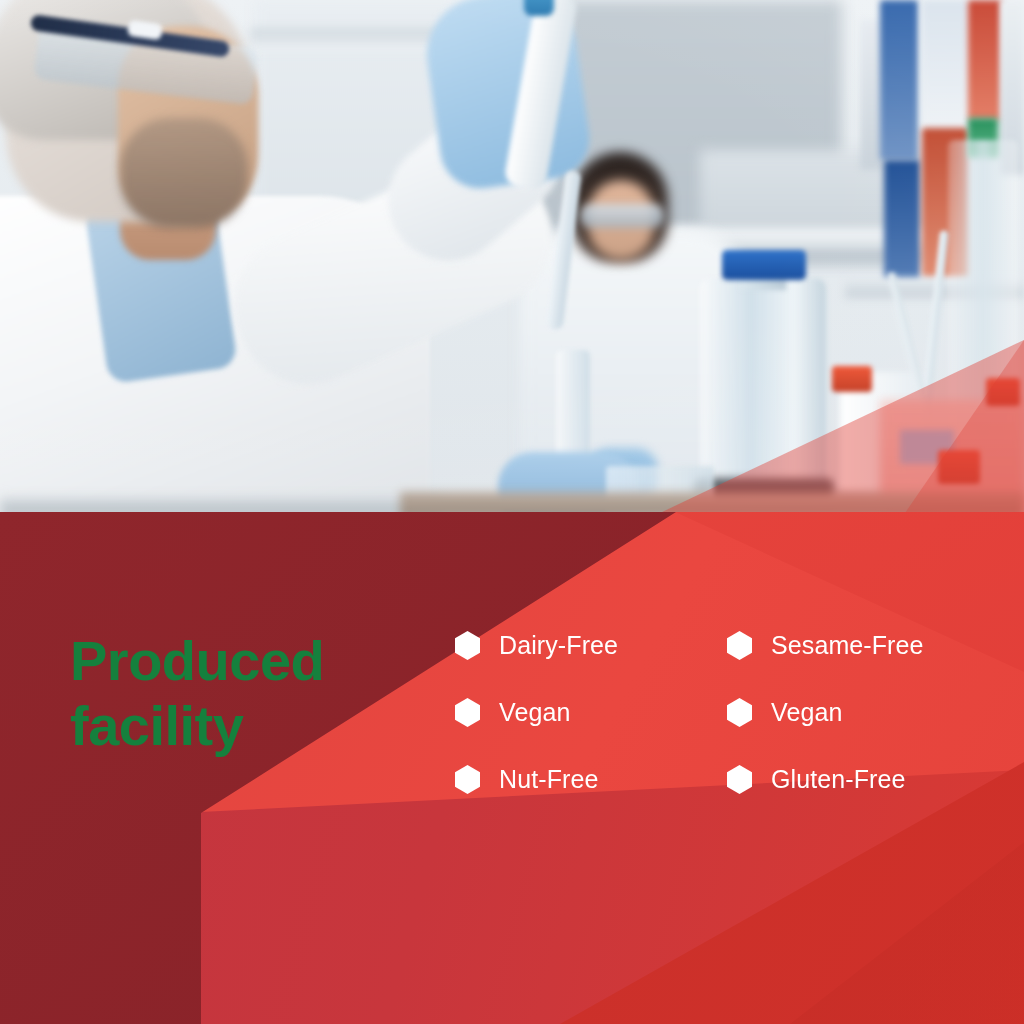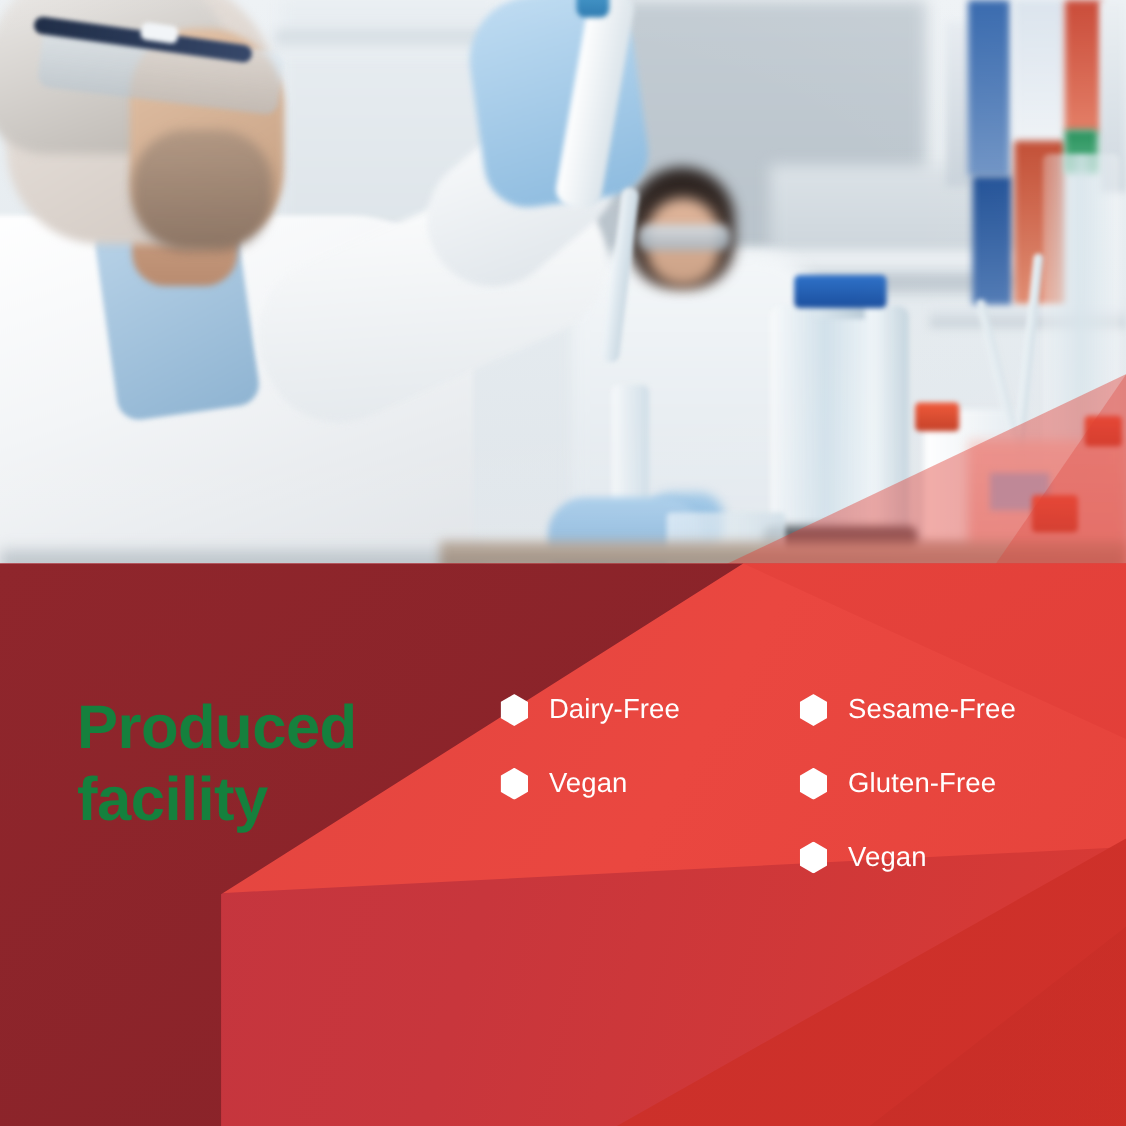--- a/index.html
+++ b/index.html
@@ -336,34 +336,38 @@
 
         <ul class="col col-1" style="list-style:none;margin:0;padding:0;">
           <li class="item">
             <span class="hexi"></span>
             <span class="ilabel">Dairy-Free</span>
           </li>
           <li class="item">
             <span class="hexi"></span>
             <span class="ilabel">Vegan</span>
           </li>
+          <li class="item">
+            <span class="hexi"></span>
+            <span class="ilabel">Nut-Free</span>
+          </li>
         </ul>
 
         <ul class="col col-2" style="list-style:none;margin:0;padding:0;">
           <li class="item">
             <span class="hexi"></span>
             <span class="ilabel">Sesame-Free</span>
           </li>
           <li class="item">
             <span class="hexi"></span>
+            <span class="ilabel">Vegan</span>
+          </li>
+          <li class="item">
+            <span class="hexi"></span>
             <span class="ilabel">Gluten-Free</span>
-          </li>
-          <li class="item">
-            <span class="hexi"></span>
-            <span class="ilabel">Vegan</span>
           </li>
         </ul>
 
       </div>
     </div>
   </div>
 
 </div>
 
 </body></html>

